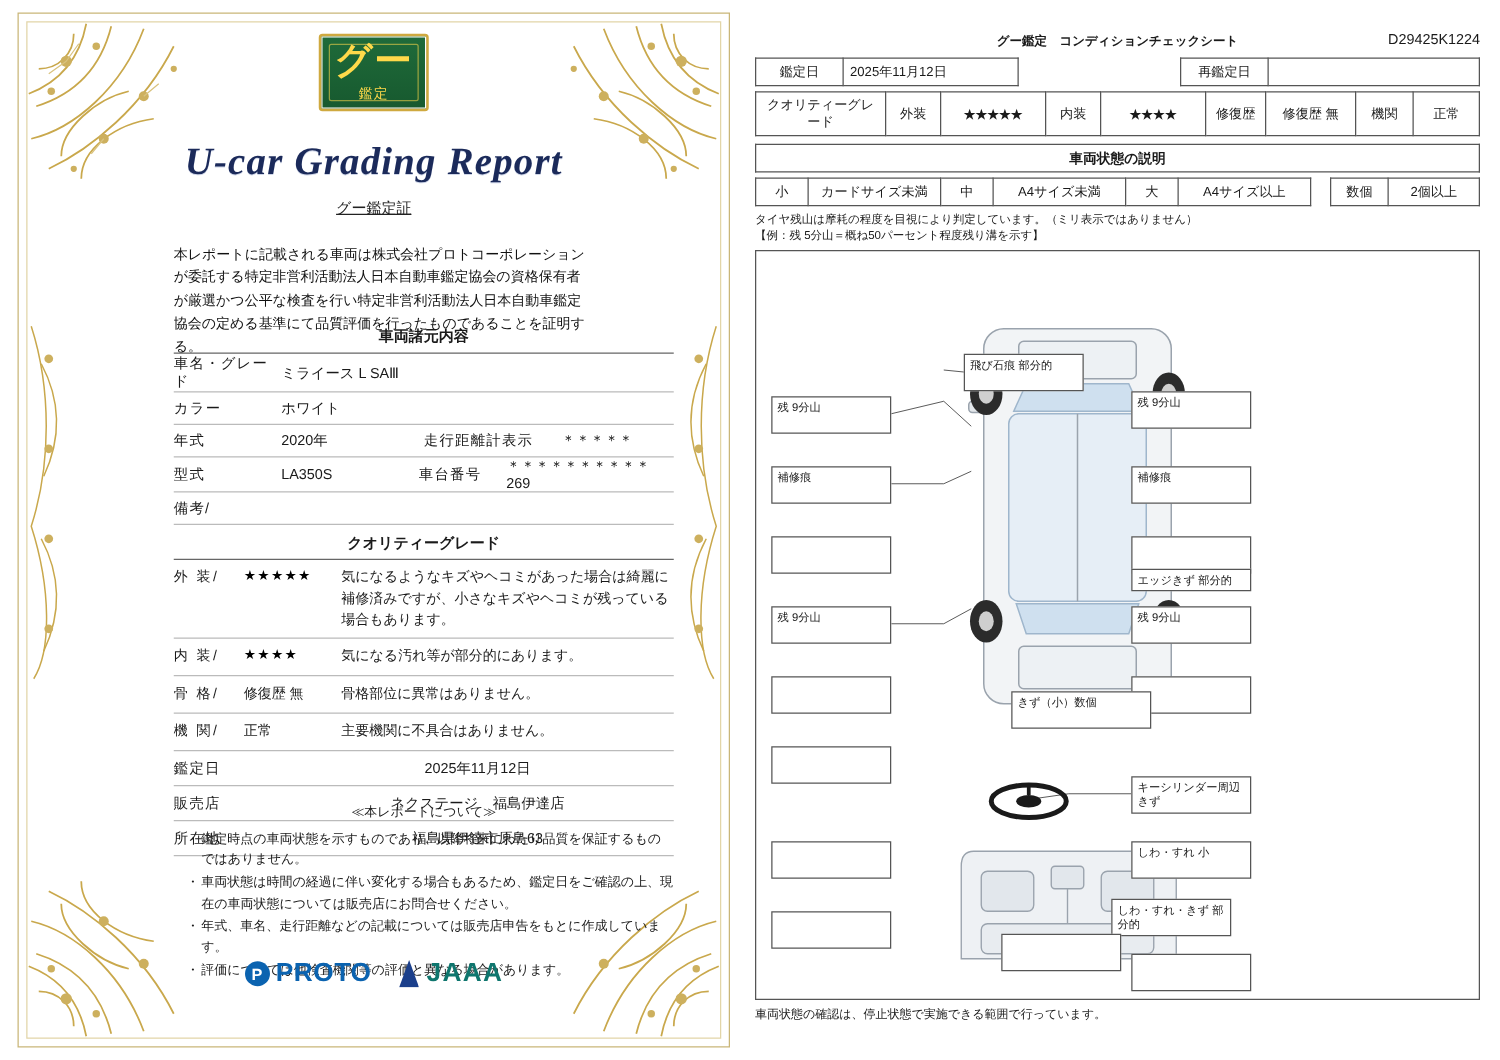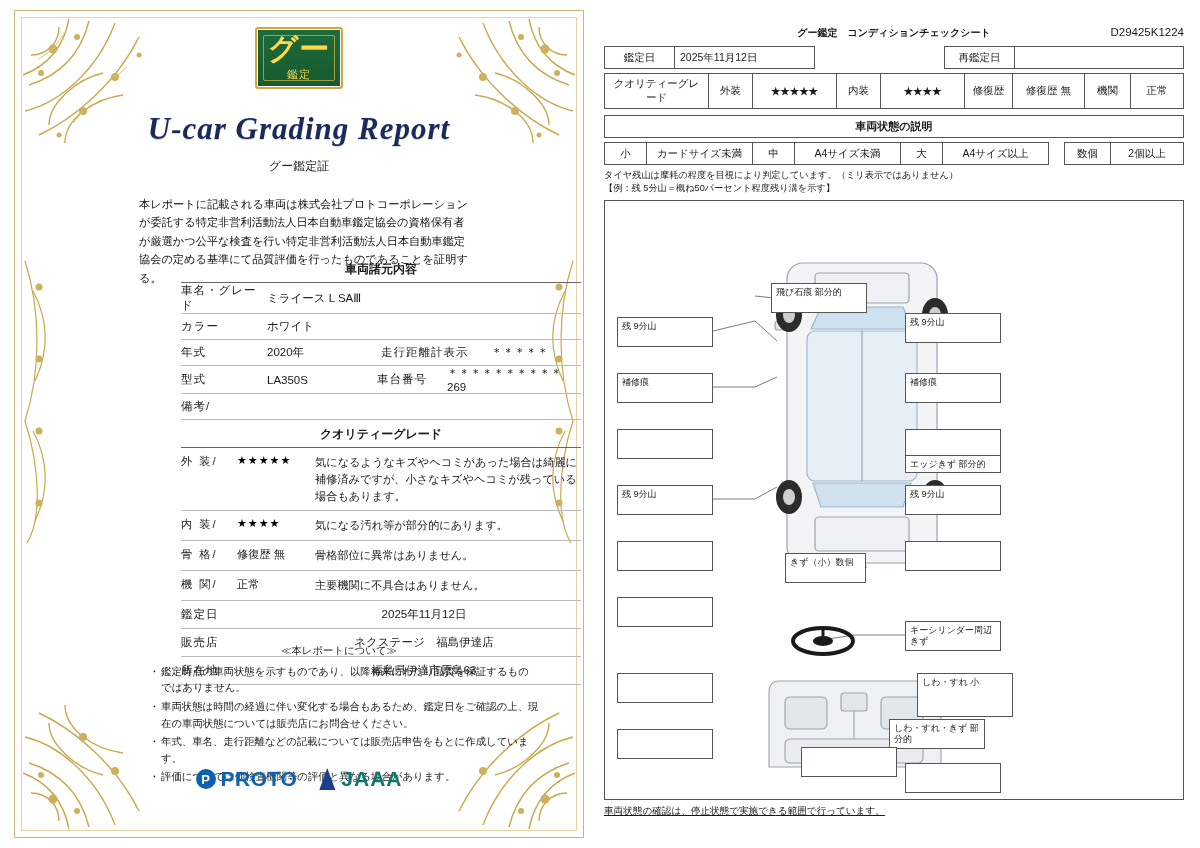--- a/index.html
+++ b/index.html
@@ -58,33 +58,33 @@
   .cert-title {
     position:absolute; left:0; right:0; top:100px; text-align:center;
     font-family:"Liberation Serif", serif;
     font-style:italic; font-weight:bold;
     font-size:31px; color:#1b2a5a;
     letter-spacing:1px;
     text-shadow:0 1px 0 #cfd6e8;
   }
   .cert-subtitle {
     position:absolute; left:0; right:0; top:147px; text-align:center;
-    font-size:12px; color:#222;
+    font-size:12px; color:#222;text-decoration:underline;
   }
   .cert-para {
     position:absolute; left:124px; top:184px; width:332px;
     font-size:11.2px; line-height:1.65; color:#111;
   }
 
   .sec-head {
     text-align:center; font-size:12px; font-weight:bold;
     border-bottom:1px solid #666; padding-bottom:4px; margin:0;
   }
   .spec {
-    position:absolute; left:124px; top:250px; width:400px;margin-left:42px;
+    position:absolute; left:124px; top:250px; width:400px;
   }
   .row {
     display:flex; align-items:center;
     border-bottom:1px solid #bbb;
     min-height:26px; font-size:11.5px;
   }
   .row .lbl { width:86px; flex:none; letter-spacing:1px; }
   .row .val { flex:1; }
   .row .val2 { width:150px; }
   .stars { color:#000; font-size:11px; letter-spacing:1px; }
@@ -143,21 +143,21 @@
   }
   .dg { position:absolute; inset:0; }
   .dbox {
     position:absolute; border:1px solid #555; background:#fff;
     font-size:9px; padding:3px 4px; line-height:1.3;
   }
   .side-note {
     position:absolute; right:0; top:0; width:146px; height:598px;
     border-left:1px solid #555; padding:8px 6px; font-size:9px; line-height:1.55;
   }
-  .foot-note { margin-top:5px; font-size:9.6px;text-decoration:underline; }
+  .foot-note { margin-top:5px; font-size:9.6px; }
 
   .car-svg { position:absolute; left:140px; top:10px; width:260px; height:560px; }
   .lead { stroke:#444; stroke-width:.7; fill:none; }
 </style>
 </head>
 <body>
 
 <div class="page">
 
   <div class="cert">
@@ -506,25 +506,25 @@
         <div class="dbox" style="left:300px;top:112px;width:96px;height:30px">残 9分山</div>
         <div class="dbox" style="left:12px;top:172px;width:96px;height:30px">補修痕</div>
         <div class="dbox" style="left:300px;top:172px;width:96px;height:30px">補修痕</div>
         <div class="dbox" style="left:12px;top:228px;width:96px;height:30px"></div>
         <div class="dbox" style="left:300px;top:228px;width:96px;height:30px"></div>
         <div class="dbox" style="left:300px;top:254px;width:96px;height:18px">エッジきず 部分的</div>
         <div class="dbox" style="left:12px;top:284px;width:96px;height:30px">残 9分山</div>
         <div class="dbox" style="left:300px;top:284px;width:96px;height:30px">残 9分山</div>
         <div class="dbox" style="left:12px;top:340px;width:96px;height:30px"></div>
         <div class="dbox" style="left:300px;top:340px;width:96px;height:30px"></div>
-        <div class="dbox" style="left:180px;top:352px;width:81px;height:30px">きず（小）数個</div>
+        <div class="dbox" style="left:204px;top:352px;width:112px;height:30px">きず（小）数個</div>
         <div class="dbox" style="left:12px;top:396px;width:96px;height:30px"></div>
         <div class="dbox" style="left:300px;top:420px;width:96px;height:30px">キーシリンダー周辺きず</div>
         <div class="dbox" style="left:12px;top:472px;width:96px;height:30px"></div>
-        <div class="dbox" style="left:312px;top:472px;width:96px;height:44px">しわ・すれ 小</div>
+        <div class="dbox" style="left:300px;top:472px;width:96px;height:30px">しわ・すれ 小</div>
         <div class="dbox" style="left:284px;top:518px;width:96px;height:30px">しわ・すれ・きず 部分的</div>
         <div class="dbox" style="left:12px;top:528px;width:96px;height:30px"></div>
         <div class="dbox" style="left:196px;top:546px;width:96px;height:30px"></div>
         <div class="dbox" style="left:300px;top:562px;width:96px;height:30px"></div>
 
       </div>
     </div>
 
     <div class="foot-note">車両状態の確認は、停止状態で実施できる範囲で行っています。</div>
   </div>

